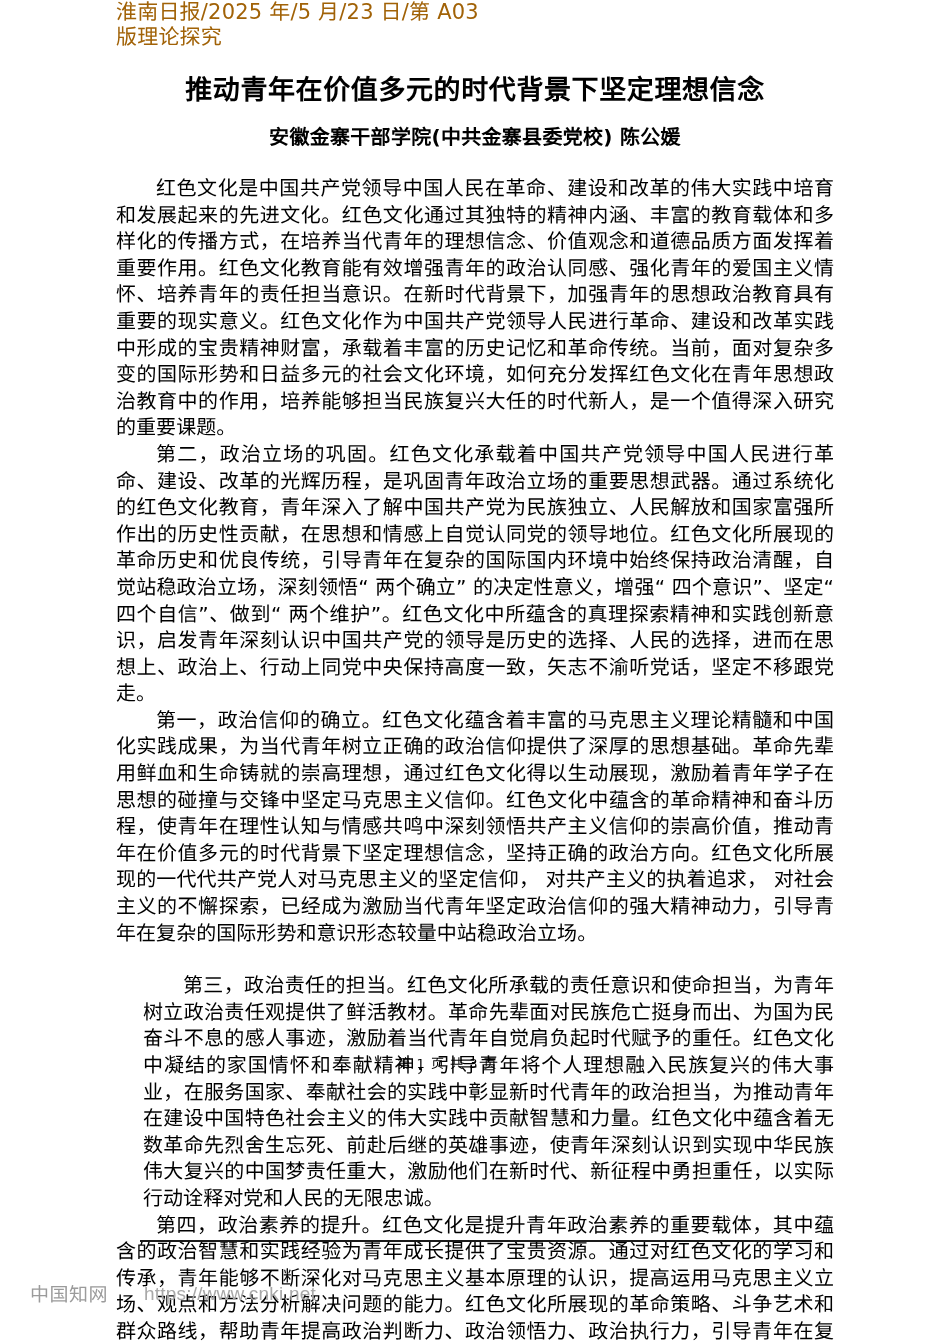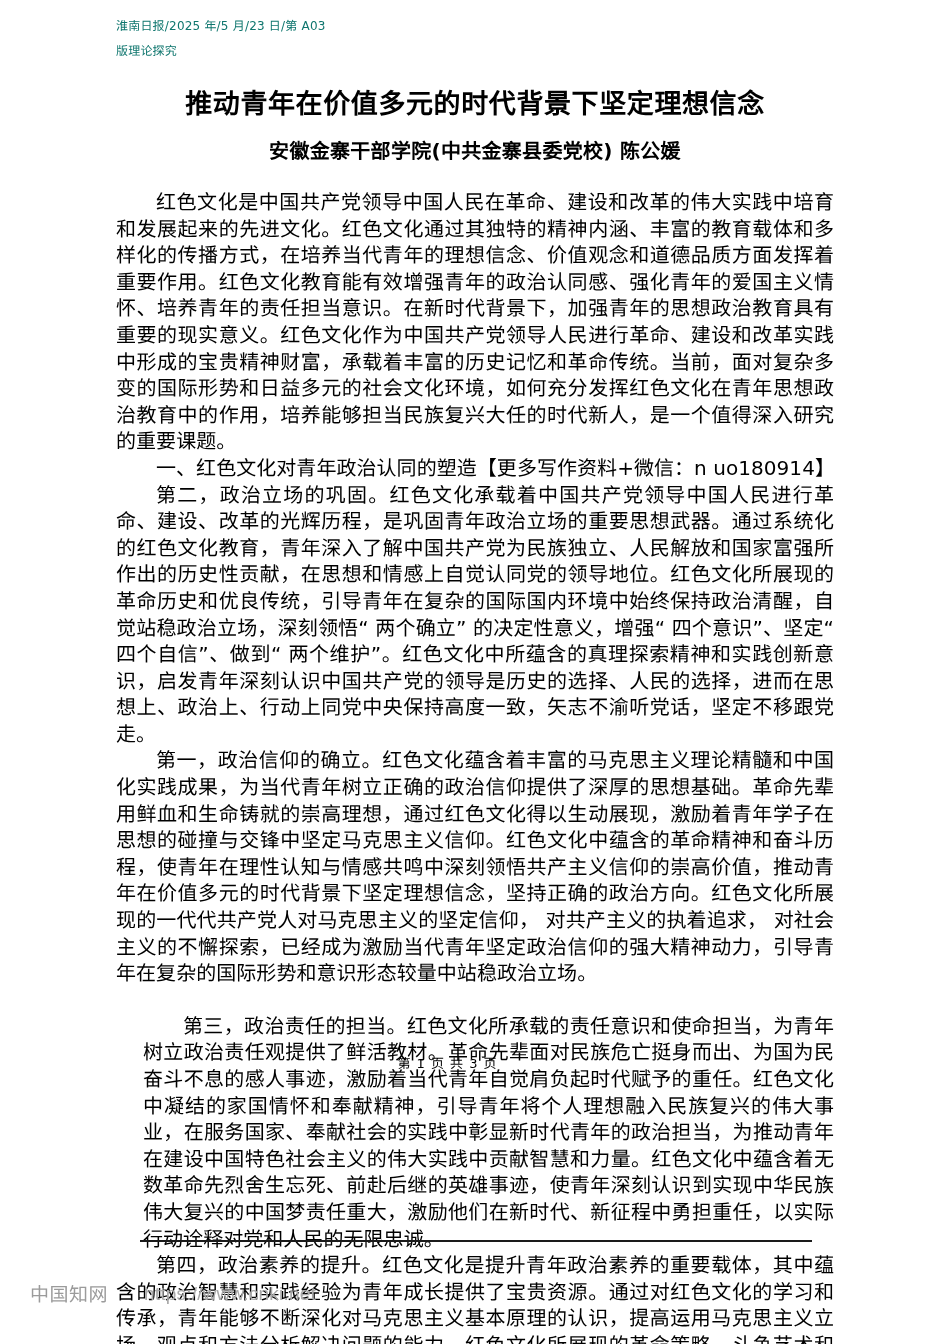--- a/index.html
+++ b/index.html
@@ -23,25 +23,24 @@
   }
   .content-col {
     position: absolute;
     left: 116px;
     top: 0;
     width: 718px;
   }
 
   
   .source-line {
-    margin-top: 14px;
-    font-size: 12px;
+    font-size: 21px;
     line-height: 25px;
     letter-spacing: 0.2px;
-    color: #0f766e;
+    color: #a16207;
     white-space: pre-wrap;
   }
 
   
   .doc-title {
     margin: 22px 0 0 0;
     text-align: center;
     font-size: 27px;
     font-weight: bold;
     line-height: 36px;
@@ -136,21 +135,20 @@
 
     <div class="source-line">淮南日报/2025 年/5 月/23 日/第 A03
 版理论探究</div>
 
     <h1 class="doc-title">推动青年在价值多元的时代背景下坚定理想信念</h1>
 
     <div class="author-line">安徽金寨干部学院(中共金寨县委党校)   陈公媛</div>
 
     <div class="body-wrap">
       <p class="para">红色文化是中国共产党领导中国人民在革命、建设和改革的伟大实践中培育和发展起来的先进文化。红色文化通过其独特的精神内涵、丰富的教育载体和多样化的传播方式，在培养当代青年的理想信念、价值观念和道德品质方面发挥着重要作用。红色文化教育能有效增强青年的政治认同感、强化青年的爱国主义情怀、培养青年的责任担当意识。在新时代背景下，加强青年的思想政治教育具有重要的现实意义。红色文化作为中国共产党领导人民进行革命、建设和改革实践中形成的宝贵精神财富，承载着丰富的历史记忆和革命传统。当前，面对复杂多变的国际形势和日益多元的社会文化环境，如何充分发挥红色文化在青年思想政治教育中的作用，培养能够担当民族复兴大任的时代新人，是一个值得深入研究的重要课题。</p>
-      <p class="para">一、红色文化对青年政治认同的塑造【更多写作资料+微信：n uo180914】</p>
       <p class="para">第二，政治立场的巩固。红色文化承载着中国共产党领导中国人民进行革命、建设、改革的光辉历程，是巩固青年政治立场的重要思想武器。通过系统化的红色文化教育，青年深入了解中国共产党为民族独立、人民解放和国家富强所作出的历史性贡献，在思想和情感上自觉认同党的领导地位。红色文化所展现的革命历史和优良传统，引导青年在复杂的国际国内环境中始终保持政治清醒，自觉站稳政治立场，深刻领悟“ 两个确立” 的决定性意义，增强“ 四个意识”、坚定“ 四个自信”、做到“ 两个维护”。红色文化中所蕴含的真理探索精神和实践创新意识，启发青年深刻认识中国共产党的领导是历史的选择、人民的选择，进而在思想上、政治上、行动上同党中央保持高度一致，矢志不渝听党话，坚定不移跟党走。</p>
       <p class="para">第一，政治信仰的确立。红色文化蕴含着丰富的马克思主义理论精髓和中国化实践成果，为当代青年树立正确的政治信仰提供了深厚的思想基础。革命先辈用鲜血和生命铸就的崇高理想，通过红色文化得以生动展现，激励着青年学子在思想的碰撞与交锋中坚定马克思主义信仰。红色文化中蕴含的革命精神和奋斗历程，使青年在理性认知与情感共鸣中深刻领悟共产主义信仰的崇高价值，推动青年在价值多元的时代背景下坚定理想信念，坚持正确的政治方向。红色文化所展现的一代代共产党人对马克思主义的坚定信仰， 对共产主义的执着追求， 对社会主义的不懈探索，已经成为激励当代青年坚定政治信仰的强大精神动力，引导青年在复杂的国际形势和意识形态较量中站稳政治立场。</p>
       <p class="para gap-before">第三，政治责任的担当。红色文化所承载的责任意识和使命担当，为青年树立政治责任观提供了鲜活教材。革命先辈面对民族危亡挺身而出、为国为民奋斗不息的感人事迹，激励着当代青年自觉肩负起时代赋予的重任。红色文化中凝结的家国情怀和奉献精神，引导青年将个人理想融入民族复兴的伟大事业，在服务国家、奉献社会的实践中彰显新时代青年的政治担当，为推动青年在建设中国特色社会主义的伟大实践中贡献智慧和力量。红色文化中蕴含着无数革命先烈舍生忘死、前赴后继的英雄事迹，使青年深刻认识到实现中华民族伟大复兴的中国梦责任重大，激励他们在新时代、新征程中勇担重任，以实际行动诠释对党和人民的无限忠诚。</p>
       <p class="para">第四，政治素养的提升。红色文化是提升青年政治素养的重要载体，其中蕴含的政治智慧和实践经验为青年成长提供了宝贵资源。通过对红色文化的学习和传承，青年能够不断深化对马克思主义基本原理的认识，提高运用马克思主义立场、观点和方法分析解决问题的能力。红色文化所展现的革命策略、斗争艺术和群众路线，帮助青年提高政治判断力、政治领悟力、政治执行力，引导青年在复杂的社会环境中培养正确的政治思维方式。红色文化中所蕴含的政治智慧和革命经</p>
     </div>
 
   </div>
 
   <div class="page-number">第 1 页 共 3 页</div>
 

